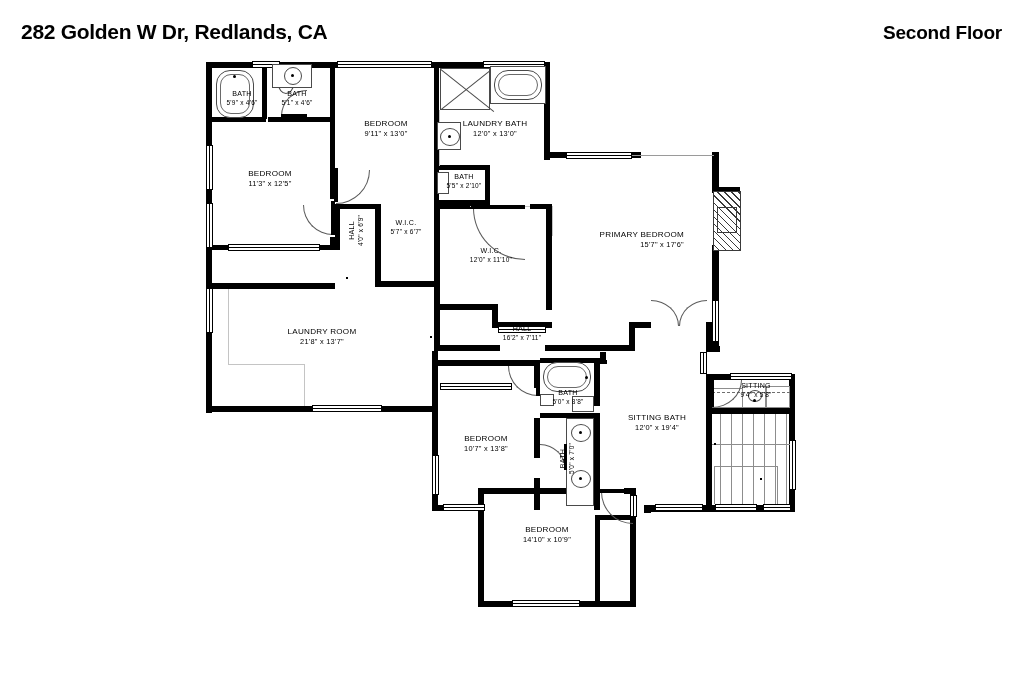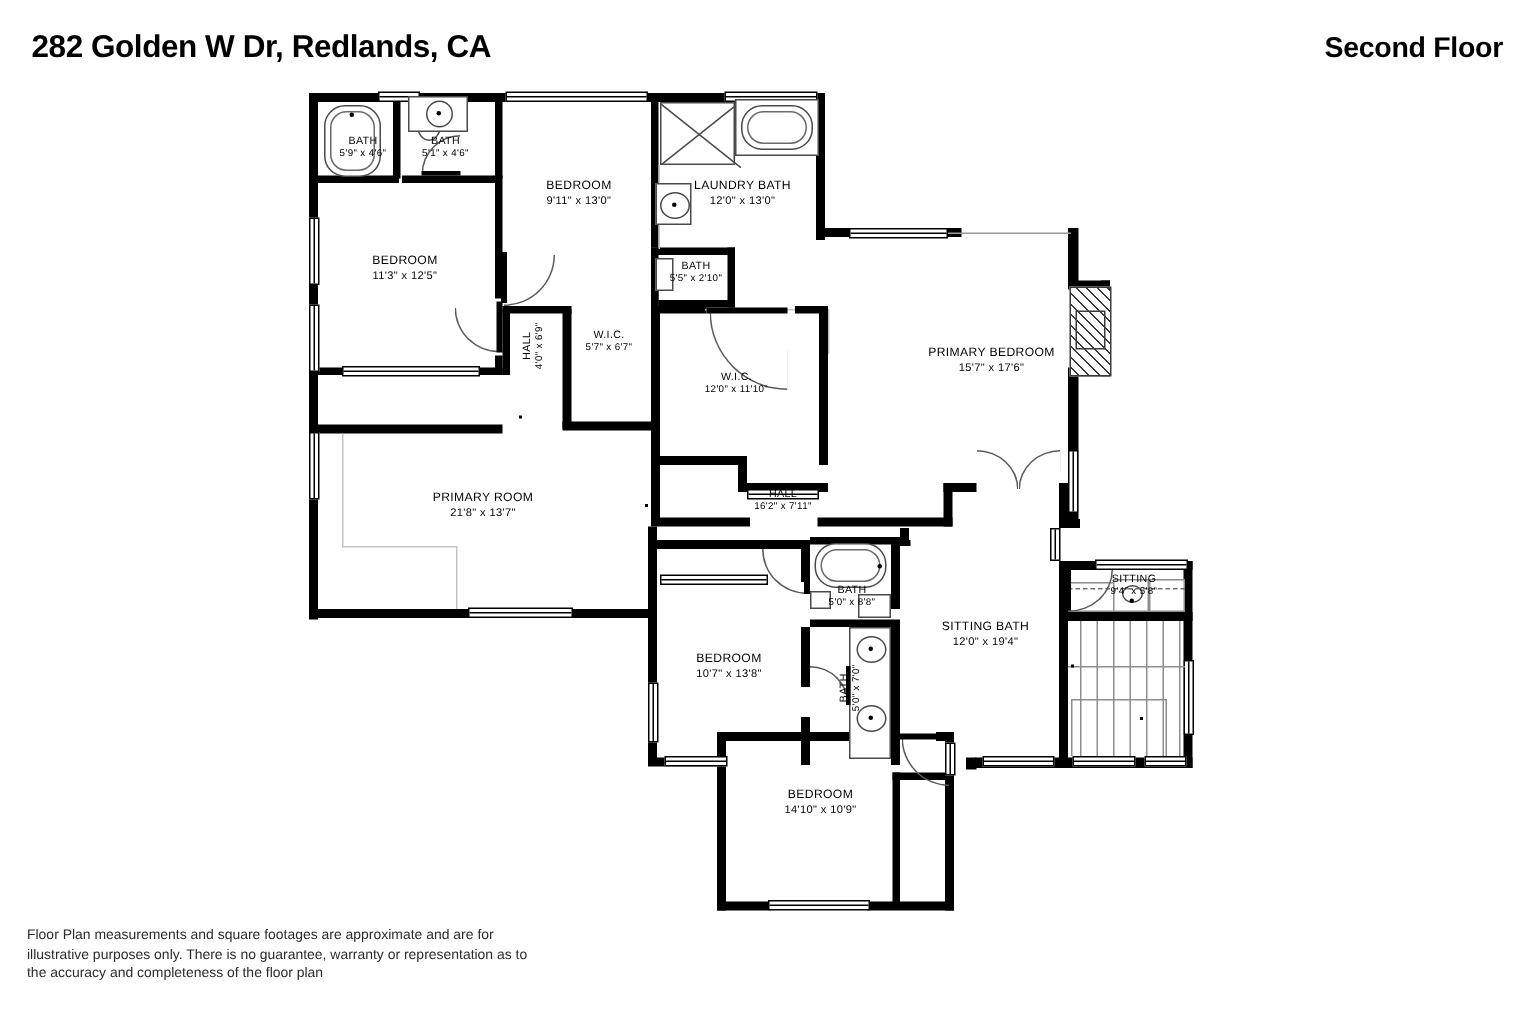--- a/index.html
+++ b/index.html
@@ -338,26 +338,26 @@
       <span class="d">4'0" x 6'9"</span>
     </div>
     <div class="lb" style="left:378px;top:219px;width:56px;">
       <span class="n">W.I.C.</span>
       <span class="d">5'7" x 6'7"</span>
     </div>
     <div class="lb" style="left:455px;top:247px;width:72px;">
       <span class="n">W.I.C.</span>
       <span class="d">12'0" x 11'10"</span>
     </div>
-    <div class="lb big" style="left:608px;top:230px;width:106px;">
+    <div class="lb big" style="left:578px;top:230px;width:106px;text-align:right;">
       <span class="n">PRIMARY BEDROOM</span>
       <span class="d">15'7" x 17'6"</span>
     </div>
     <div class="lb big" style="left:275px;top:327px;width:94px;">
-      <span class="n">PRIMARY ROOM</span>
+      <span class="n">LAUNDRY ROOM</span>
       <span class="d">21'8" x 13'7"</span>
     </div>
     <div class="lb" style="left:486px;top:325px;width:72px;">
       <span class="n">HALL</span>
       <span class="d">16'2" x 7'11"</span>
     </div>
     <div class="lb" style="left:543px;top:389px;width:50px;">
       <span class="n">BATH</span>
       <span class="d">5'0" x 8'8"</span>
     </div>
@@ -377,15 +377,14 @@
       <span class="n">BEDROOM</span>
       <span class="d">10'7" x 13'8"</span>
     </div>
     <div class="lb big" style="left:504px;top:525px;width:86px;">
       <span class="n">BEDROOM</span>
       <span class="d">14'10" x 10'9"</span>
     </div>
 
   </div>
 
-  <div class="disclaimer">Floor Plan measurements and square footages are approximate and are for illustrative purposes only. There is no guarantee, warranty or representation as to the accuracy and completeness of the floor plan</div>
 
 </div>
 
 </body></html>

